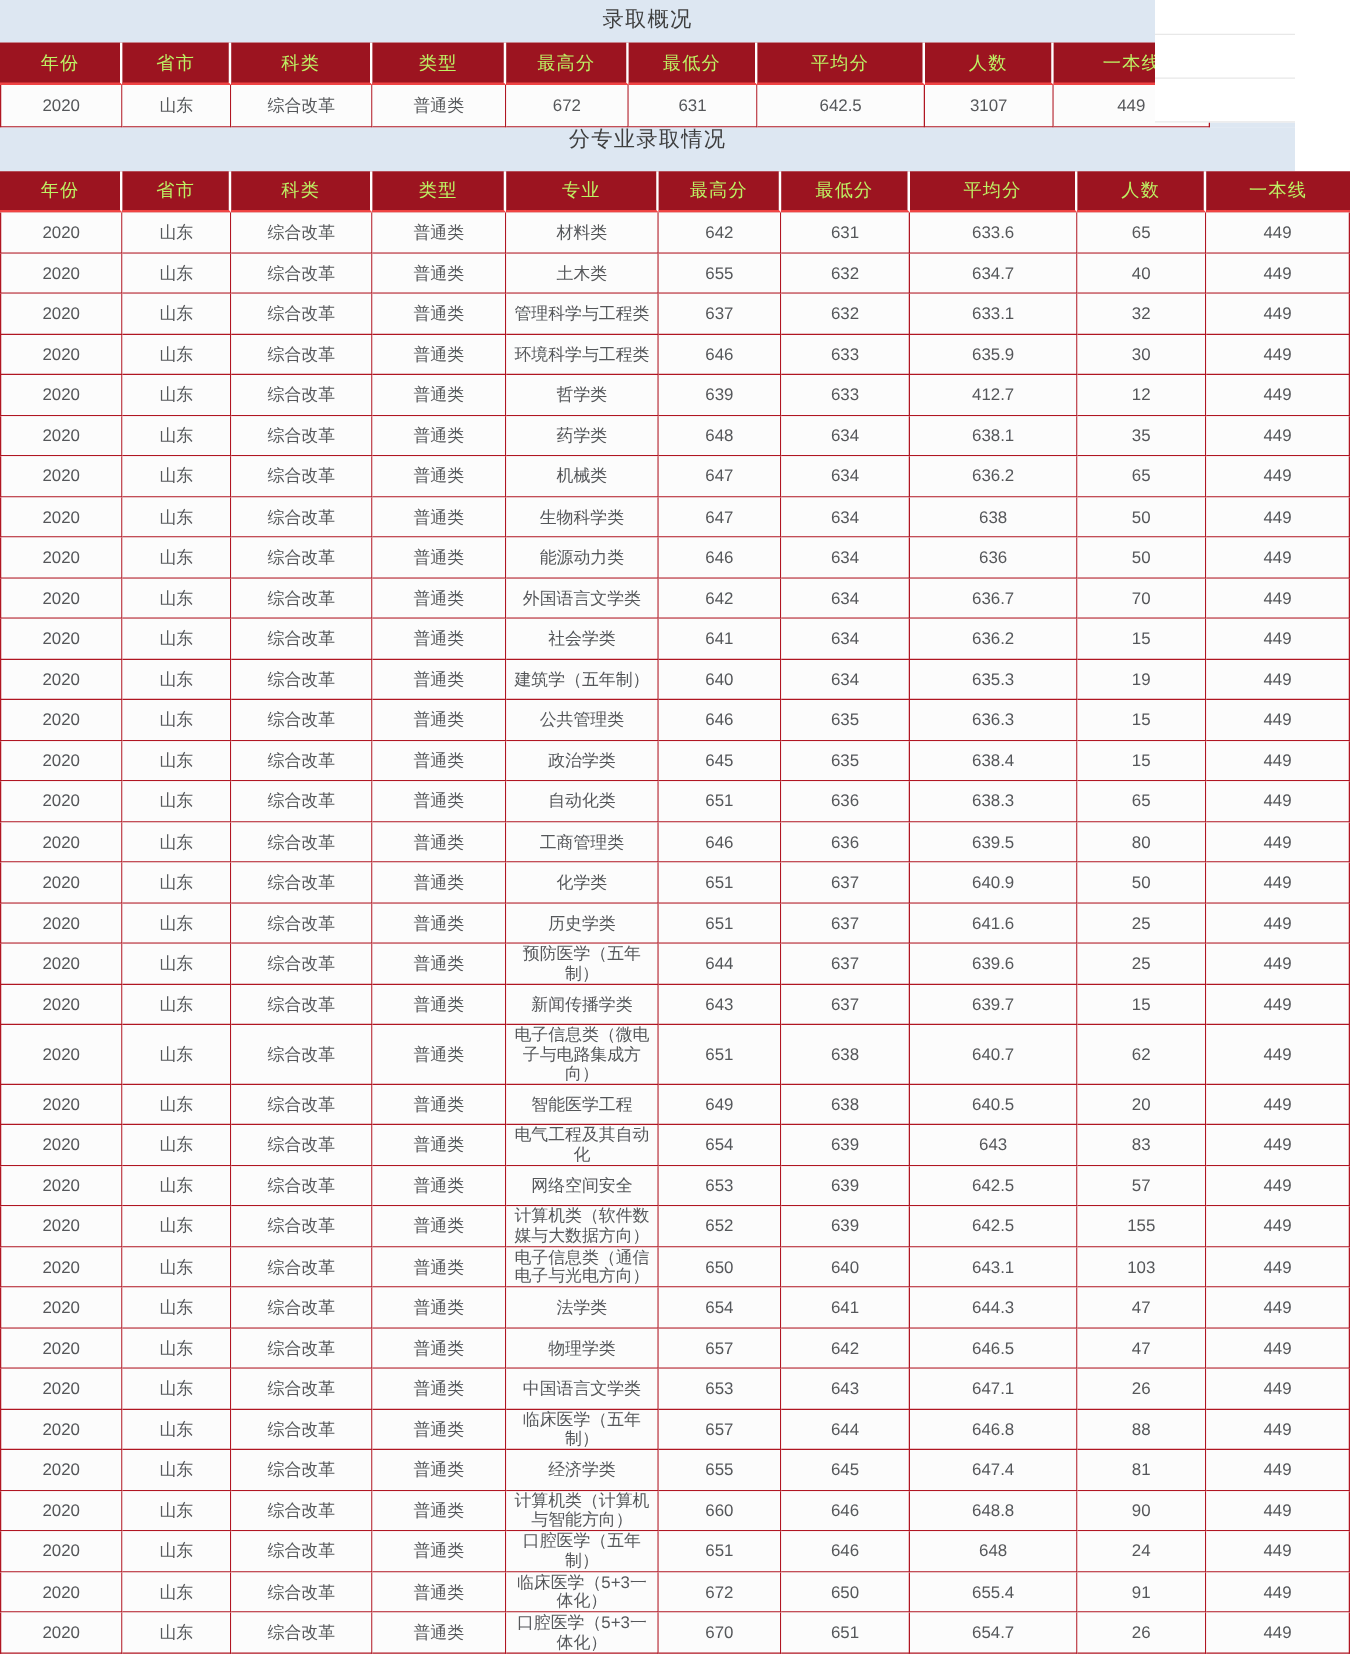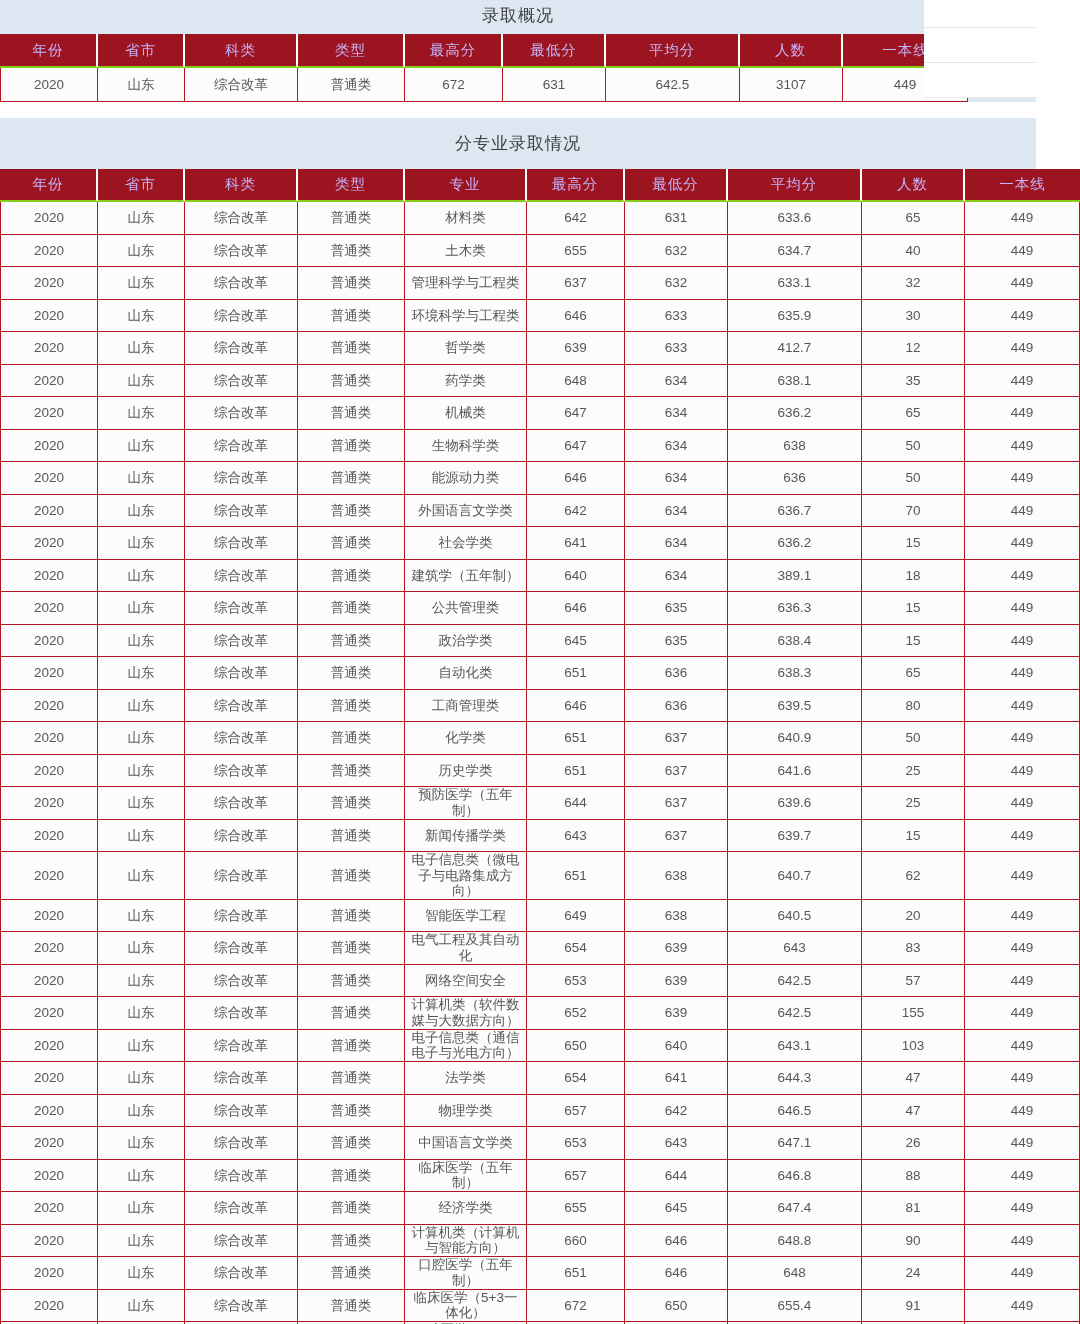--- a/index.html
+++ b/index.html
@@ -30,21 +30,21 @@
   .section-title {
     text-align: center;
     font-size: 17px;
     color: #3f3f3f;
     letter-spacing: 1px;
     line-height: 1;
     padding: 9px 0 10px 0;
     background: #dde7f2;
   }
   .section-title.t1 { padding-top: 7px; padding-bottom: 10px; }
-  .section-title.t2 { padding-top: 17px; padding-bottom: 17px; margin-top: 16px; }
+  .section-title.t2 { padding-top: 1px; padding-bottom: 17px; }
 
   .tbl-wrap { background: #dde7f2; }
   .tbl-wrap.plain { background: #ffffff; }
 
   table.grid {
     border-collapse: separate;
     border-spacing: 0;
     table-layout: fixed;
     font-size: 13px;
     background: #ffffff;
@@ -55,25 +55,25 @@
     border-bottom: 1.6px solid #b01622;
     text-align: center;
     vertical-align: middle;
     overflow: hidden;
     padding: 0;
     font-weight: normal;
   }
 
   table.grid thead th {
     background: #9c1420;
-    color: #c4b5fd;
+    color: #bef264;
     font-size: 14.5px;
     height: 31px;
     letter-spacing: 1px;
-    border-bottom: 2px solid #84cc16;
+    border-bottom: 2px solid #ef4444;
     border-right: 2px solid #ffffff;
   }
   table.grid thead th:last-child { border-right: none; }
 
   table.grid tbody td {
     background: #fcfcfc;
     color: #55575a;
     font-size: 13.5px;
     height: 31.5px;
     border-right: 1.6px solid #b01622;
@@ -583,24 +583,24 @@
             <td>
               <span class="cell-in">建筑学（五年制）</span>
             </td>
             <td>
               <span class="cell-in">640</span>
             </td>
             <td>
               <span class="cell-in">634</span>
             </td>
             <td>
-              <span class="cell-in">389.1</span>
-            </td>
-            <td>
-              <span class="cell-in">18</span>
+              <span class="cell-in">635.3</span>
+            </td>
+            <td>
+              <span class="cell-in">19</span>
             </td>
             <td>
               <span class="cell-in">449</span>
             </td>
           </tr>
           <tr>
             <td>
               <span class="cell-in">2020</span>
             </td>
             <td>

